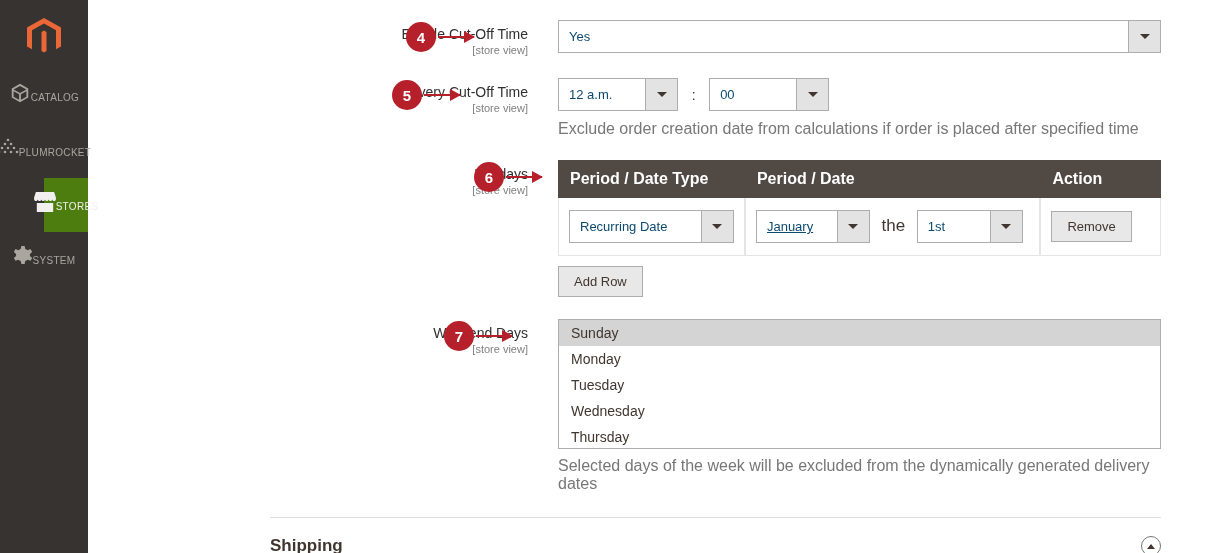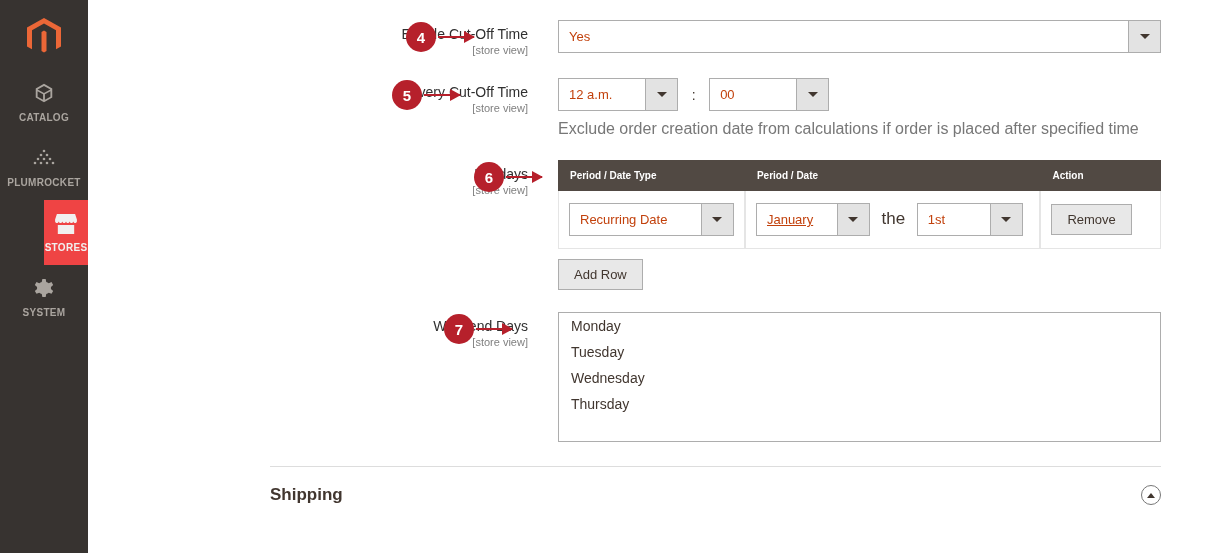--- a/index.html
+++ b/index.html
@@ -1,40 +1,40 @@
 <!DOCTYPE html>
 <html><head>
 <meta charset="utf-8">
 <style>
 *{box-sizing:border-box;margin:0;padding:0;}
 body{font-family:'Helvetica Neue',Arial,sans-serif;font-size:13px;color:#41362f;background:#fff;width:1206px;height:553px;overflow:hidden;position:relative;}
 .sidebar{position:absolute;left:0;top:0;width:88px;height:553px;background:#373330;}
-.nav-item{display:flex;flex-direction:column;align-items:center;justify-content:center;color:#aaa59f;font-size:10px;padding:14px 0 12px;cursor:pointer;font-weight:700;letter-spacing:.3px;}
-.nav-item.active{background:#ef4444;color:#f1f0ef;margin-left:44px;}
+.nav-item{display:flex;flex-direction:row;align-items:center;justify-content:center;color:#aaa59f;font-size:10px;padding:14px 0 12px;cursor:pointer;font-weight:400;letter-spacing:.3px;}
+.nav-item.active{background:#4d7c0f;color:#f1f0ef;margin-left:44px;}
 .nav-item .icon{margin-bottom:6px;}
 .logo{display:flex;justify-content:center;padding:18px 0 12px;}
 .main{position:absolute;left:88px;top:0;right:0;bottom:0;padding:0;}
 .form-row{display:flex;align-items:flex-start;margin-bottom:22px;}
 .label-col{width:470px;text-align:right;padding-right:30px;position:relative;padding-top:6px;}
 .label-col .lbl{font-size:14px;color:#303030;}
 .label-col .scope{font-size:11px;color:#808080;display:block;margin-top:2px;}
 .badge{position:absolute;width:30px;height:30px;border-radius:50%;background:#b6202b;color:#fff;display:flex;align-items:center;justify-content:center;font-weight:700;font-size:15px;}
 .arrow{position:absolute;height:2px;background:#b6202b;}
 .arrow::after{content:"";position:absolute;right:-1px;top:-5px;border-left:11px solid #b6202b;border-top:6px solid transparent;border-bottom:6px solid transparent;}
 .field-col{flex:1;padding-right:45px;}
 .select-wrap{position:relative;display:inline-block;}
-.select-wrap select{appearance:none;-webkit-appearance:none;background:#fff;border:1px solid #adadad;height:33px;padding:0 38px 0 10px;font-size:13px;color:#c2410c;cursor:pointer;}
+.select-wrap select{appearance:none;-webkit-appearance:none;background:#fff;border:1px solid #adadad;height:33px;padding:0 38px 0 10px;font-size:13px;color:#0c4a6e;cursor:pointer;}
 .select-wrap .chev{position:absolute;right:0;top:0;width:33px;height:33px;background:#e3e3e3;border:1px solid #adadad;border-left:1px solid #adadad;display:flex;align-items:center;justify-content:center;pointer-events:none;}
 .select-wrap .chev::after{content:"";border-left:5px solid transparent;border-right:5px solid transparent;border-top:5px solid #41362f;}
 .full{width:100%;}
 .full select{width:100%;}
 .hint{font-size:16px;color:#777;margin-top:8px;}
 .colon{display:inline-block;padding:0 10px;font-size:14px;vertical-align:middle;line-height:33px;}
 .holiday-table{width:100%;border-collapse:separate;border-spacing:0;}
-.holiday-table th{background:#514943;color:#fff;text-align:left;font-weight:600;font-size:10px;padding:10px 12px;}
+.holiday-table th{background:#514943;color:#fff;text-align:left;font-weight:600;font-size:16px;padding:10px 12px;}
 .holiday-table td{padding:12px 10px;border:1px solid #e5e5e5;border-top:none;vertical-align:middle;}
 .btn{display:inline-block;background:#e8e8e8;border:1px solid #adadad;padding:7px 15px;font-size:13px;color:#41362f;cursor:pointer;}
 .the-txt{padding:0 8px;font-size:17px;}
 .multi{width:100%;height:130px;border:1px solid #adadad;overflow-y:scroll;background:#fff;}
 .multi .opt{padding:5px 12px;font-size:14px;cursor:pointer;}
 .multi .opt.sel{background:#d4d4d4;}
 .section-divider{border-top:1px solid #ddd;margin:24px 0 0 182px;margin-right:45px;}
 .section-head{display:flex;justify-content:space-between;align-items:center;padding:18px 45px 0 182px;}
 .section-head .title{font-size:17px;color:#41362f;font-weight:600;}
 .collapse-icon{width:20px;height:20px;border:1px solid #777;border-radius:50%;display:flex;align-items:center;justify-content:center;cursor:pointer;}
@@ -171,25 +171,27 @@
 
   <div class="form-row">
     <div class="label-col">
       <span class="badge" style="left:356px;top:2px;">7</span>
       <span class="arrow" style="left:388px;top:16px;width:36px;"></span>
       <span class="lbl">Weekend Days</span>
       <span class="scope">[store view]</span>
     </div>
     <div class="field-col">
       <div class="multi">
+        <div class="opt sel">Sunday</div>
         <div class="opt">Monday</div>
         <div class="opt">Tuesday</div>
         <div class="opt">Wednesday</div>
         <div class="opt">Thursday</div>
       </div>
+      <div class="hint">Selected days of the week will be excluded from the dynamically generated delivery dates</div>
     </div>
   </div>
 
  </div>
 
   <div class="section-divider"></div>
   <div class="section-head">
     <span class="title">Shipping</span>
     <span class="collapse-icon"></span>
   </div>

